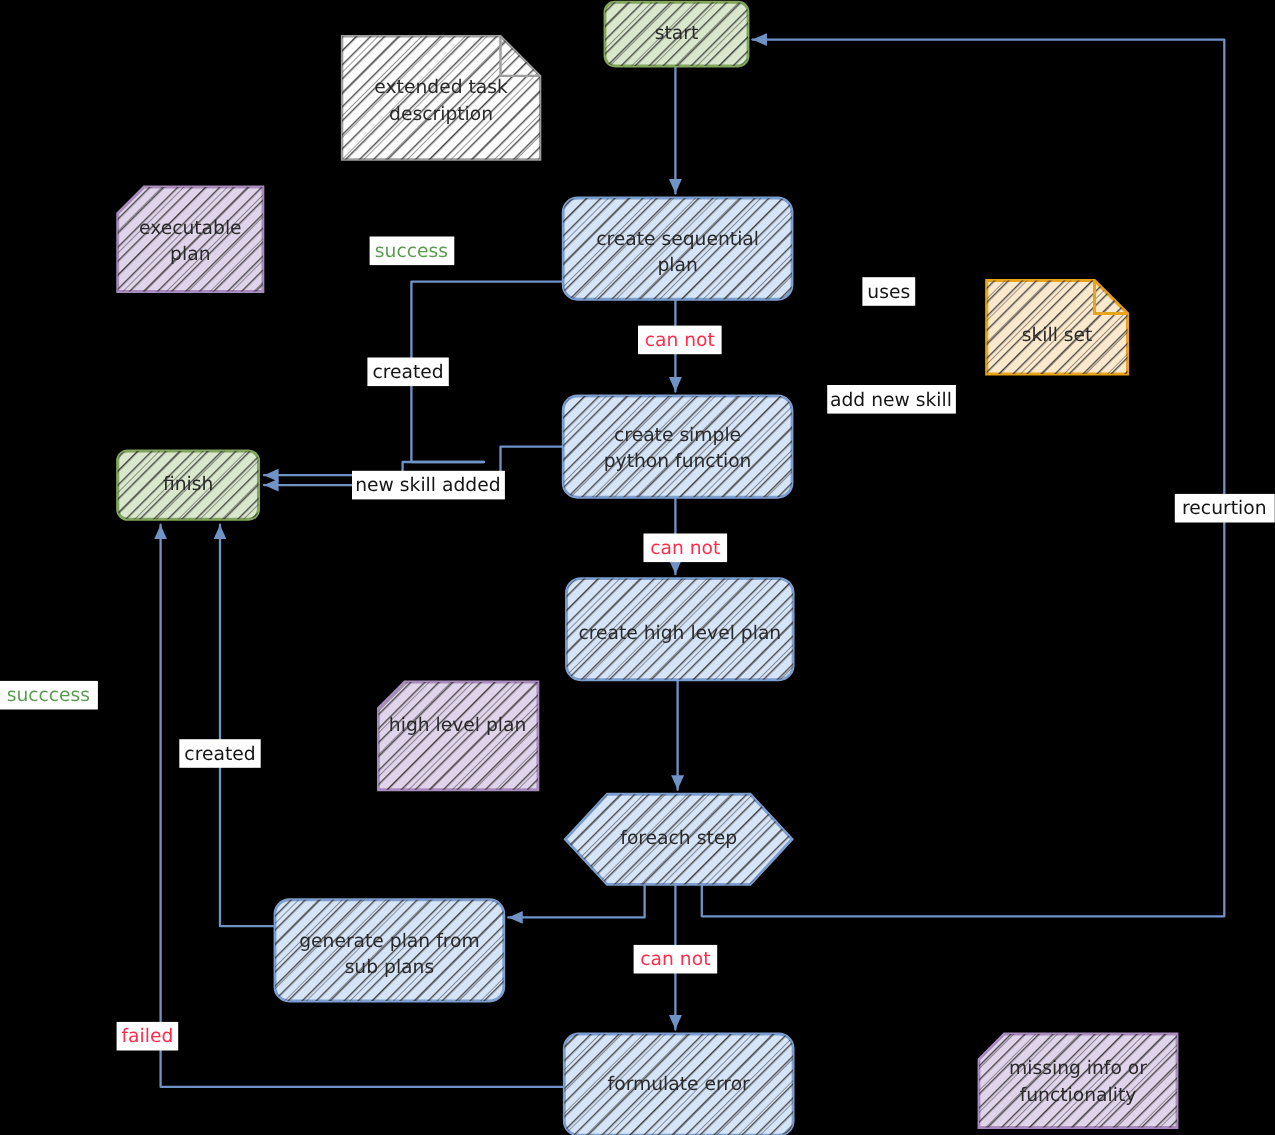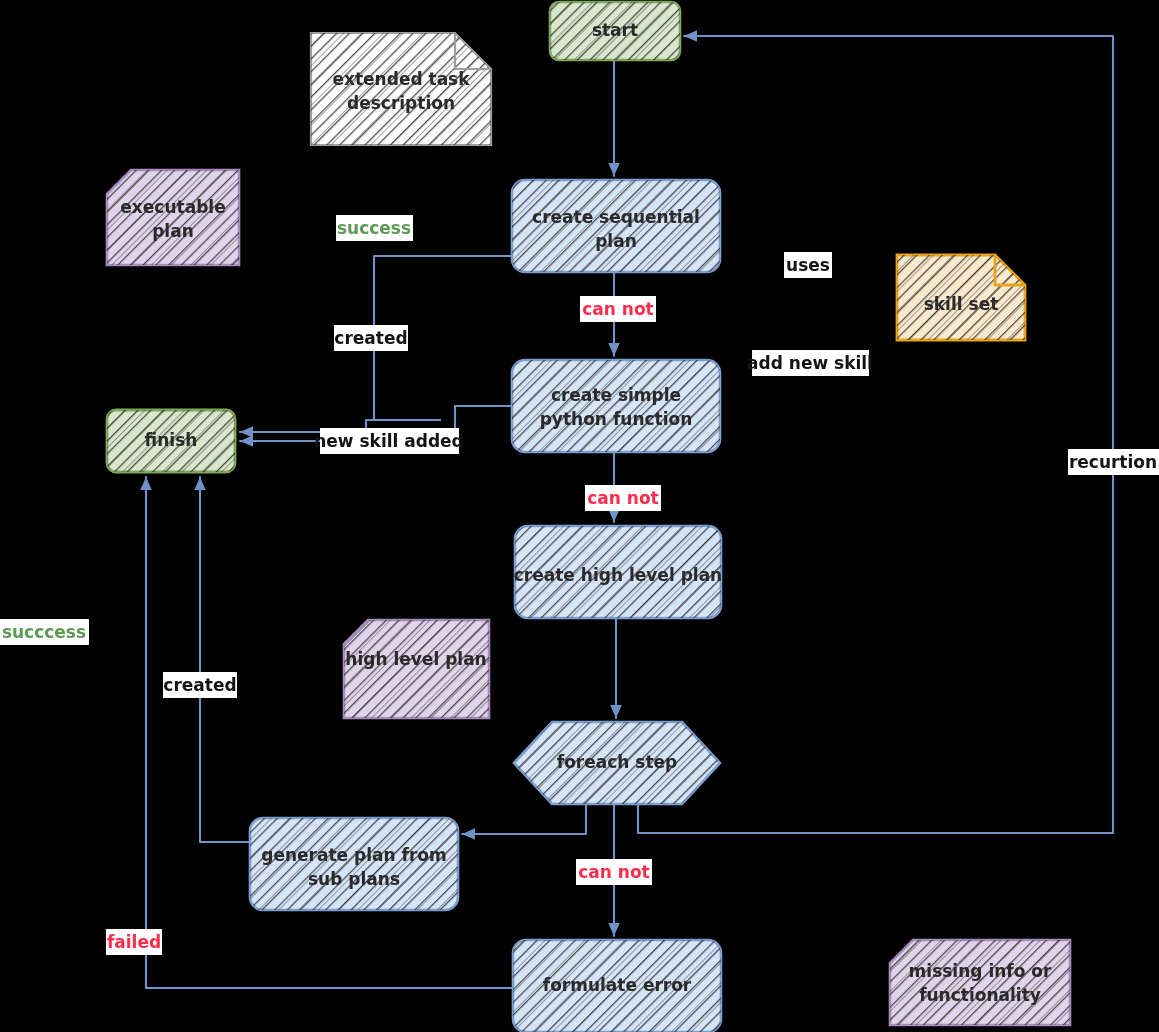--- a/index.html
+++ b/index.html
@@ -7,21 +7,20 @@
     padding: 0;
     background: #000000;
   }
   #canvas {
     position: relative;
     width: 1159px;
     height: 1032px;
     background: #000000;
     overflow: hidden;
     font-family: "DejaVu Sans", sans-serif;
-    font-weight: bold;
   }
   svg.layer {
     position: absolute;
     left: 0;
     top: 0;
     width: 1159px;
     height: 1032px;
   }
   #edge-layer { z-index: 1; }
   #node-layer { z-index: 2; }

